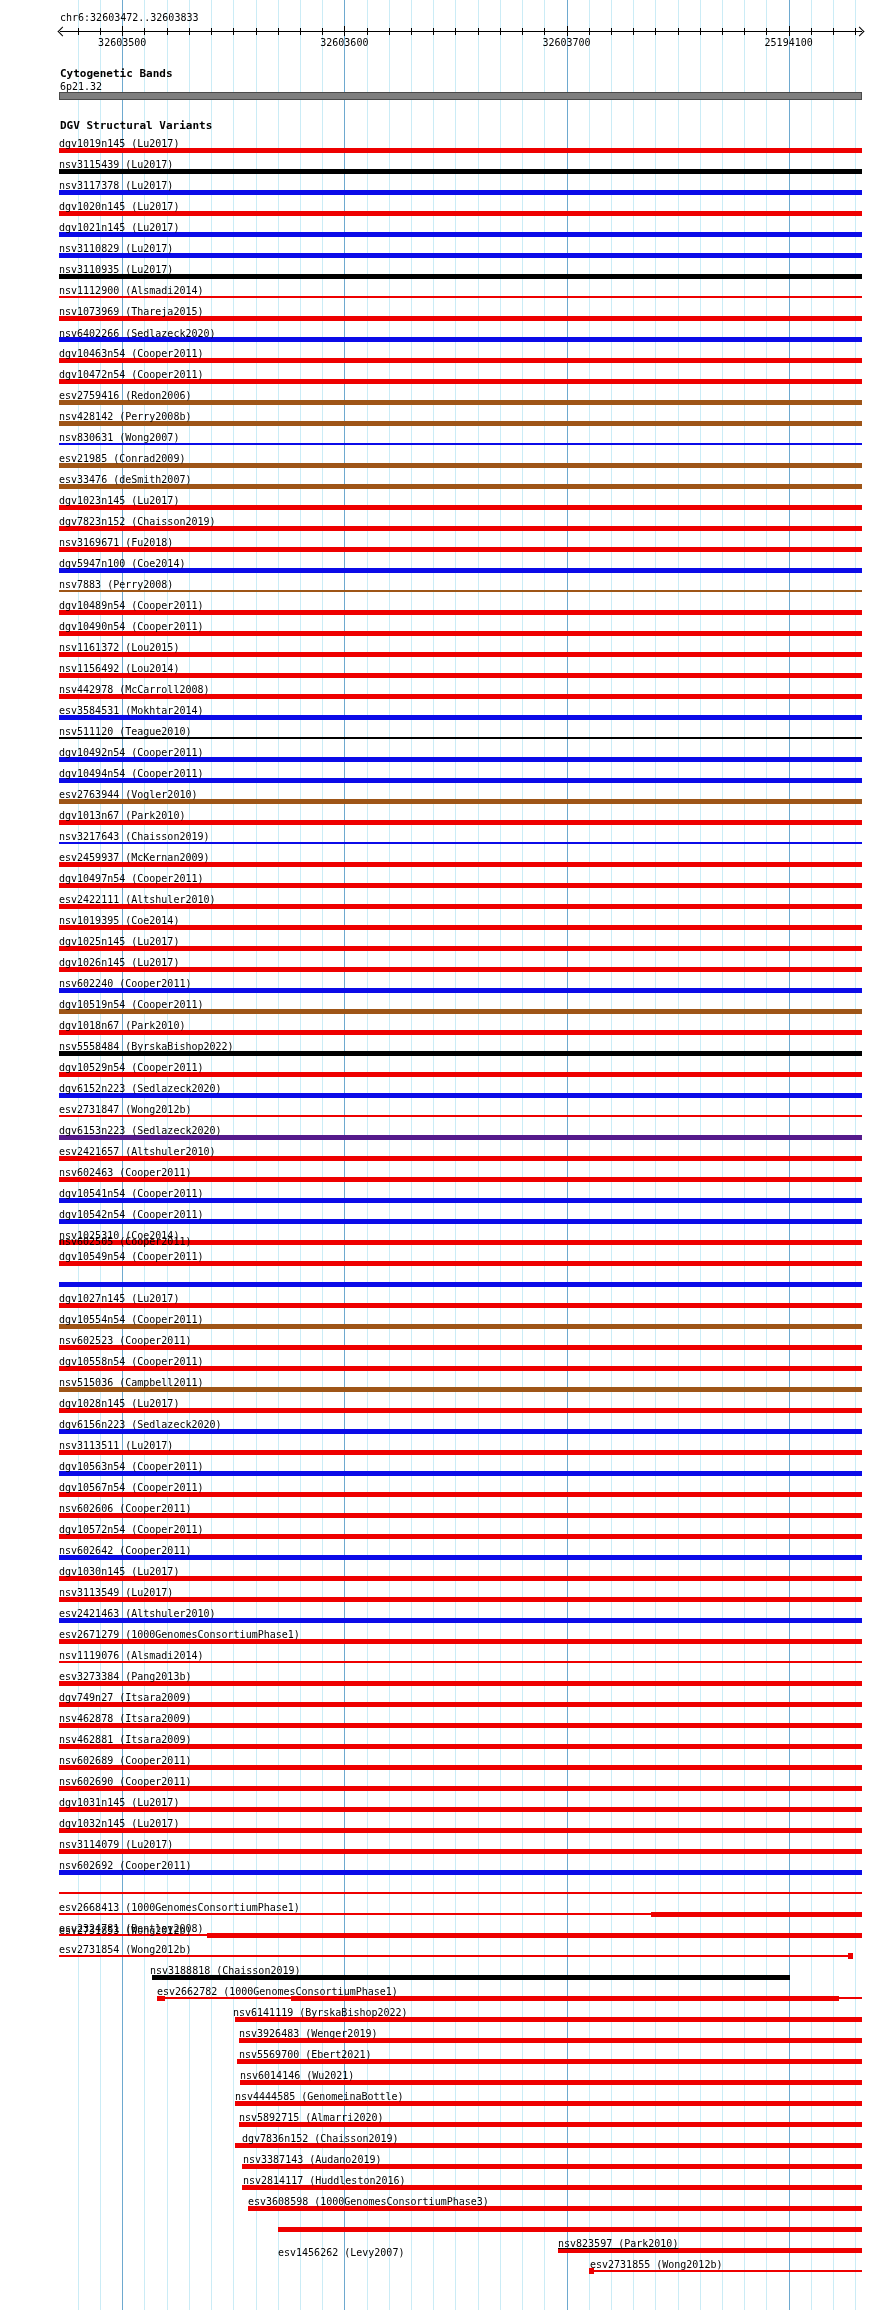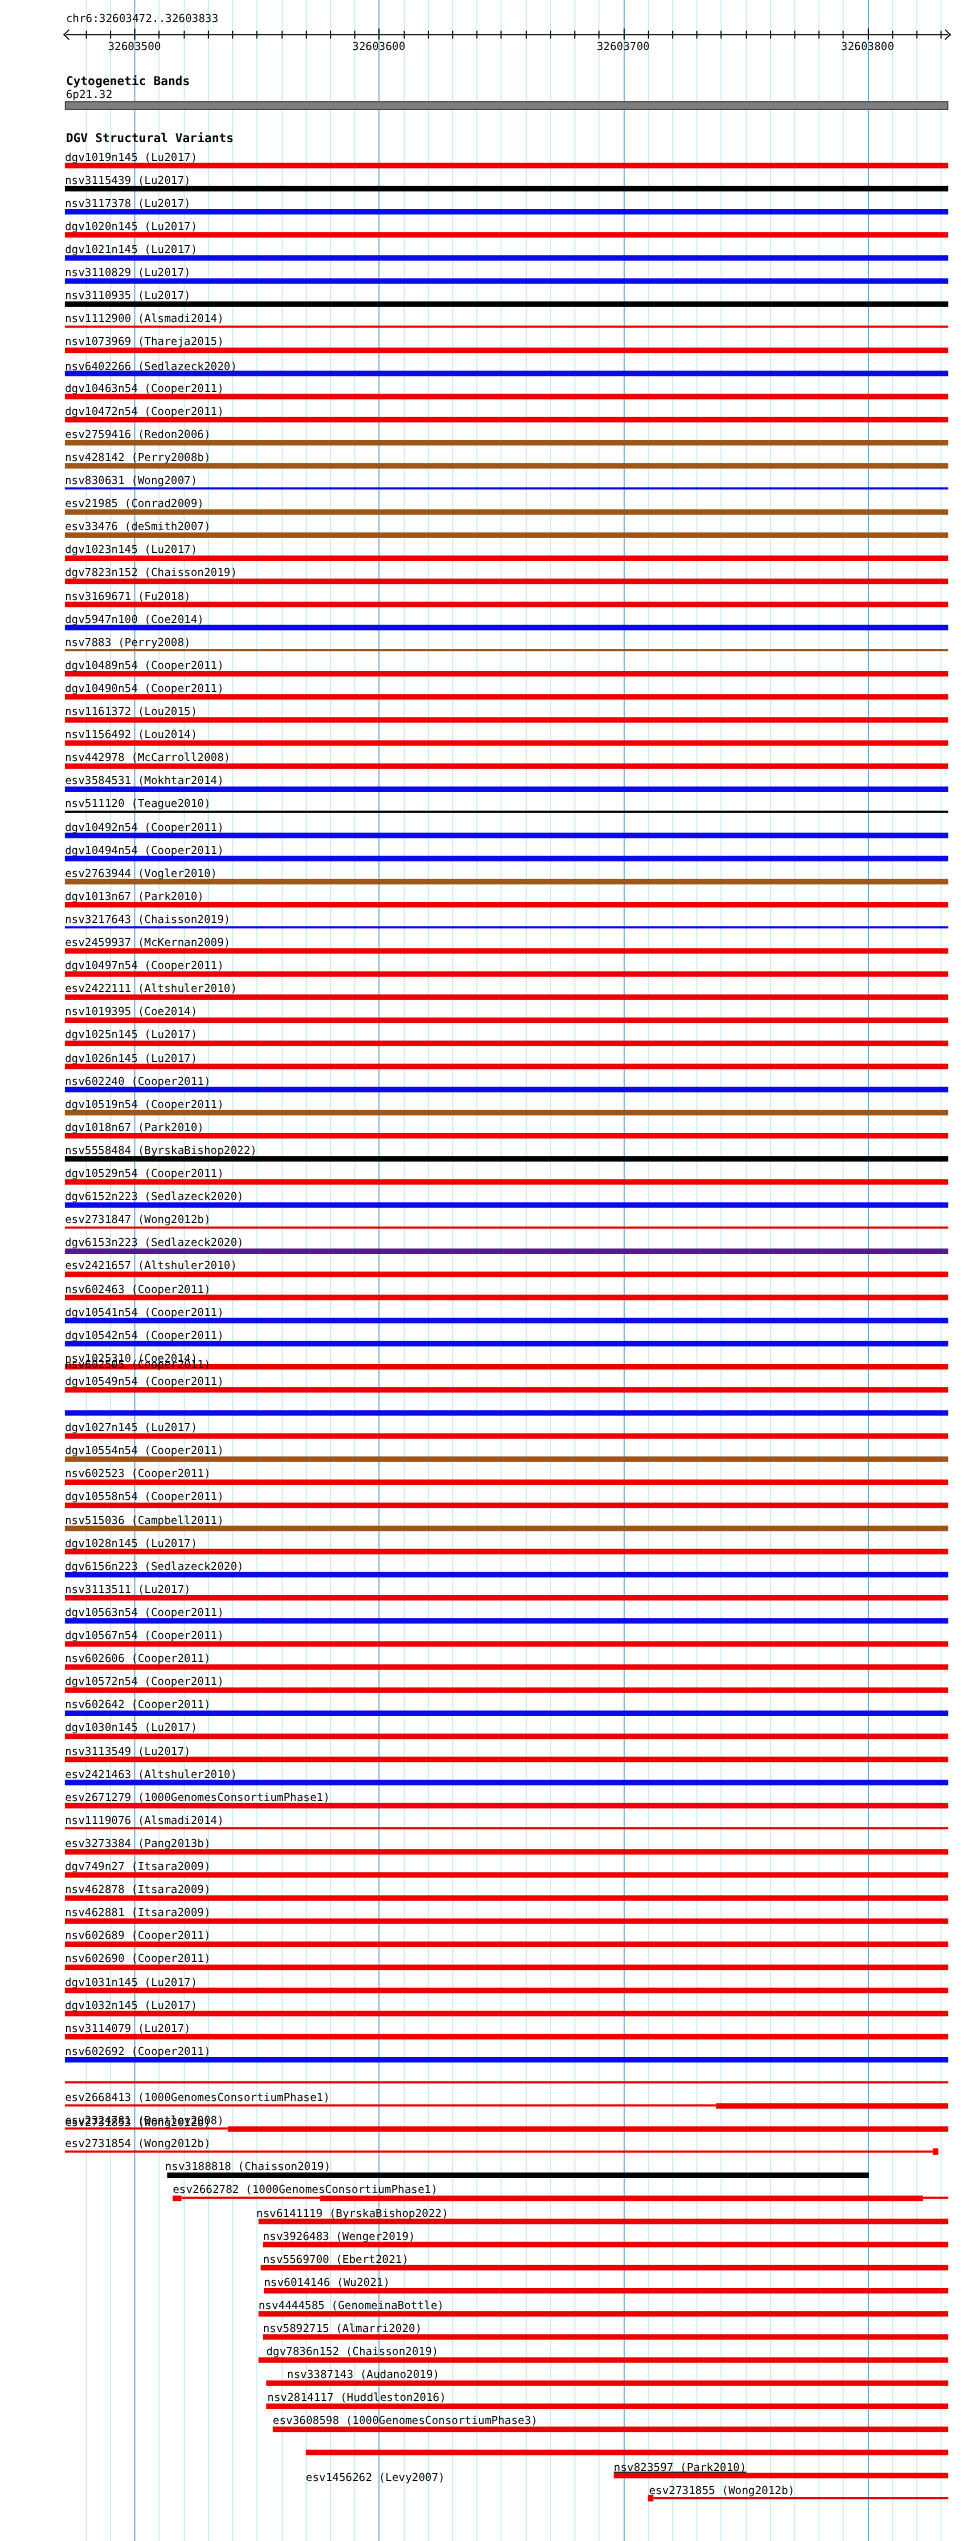--- a/index.html
+++ b/index.html
@@ -99,21 +99,21 @@
       <div class="tick" style="left: 722.039px; top: 28px; height: 7px;"></div>
       <div class="tick" style="left: 744.255px; top: 28px; height: 7px;"></div>
       <div class="tick" style="left: 766.471px; top: 28px; height: 7px;"></div>
       <div class="tick" style="left: 788.687px; top: 26px; height: 10px;"></div>
       <div class="tick" style="left: 810.903px; top: 28px; height: 7px;"></div>
       <div class="tick" style="left: 833.119px; top: 28px; height: 7px;"></div>
       <div class="tick" style="left: 855.335px; top: 28px; height: 7px;"></div>
       <div class="ticklabel" style="left: 122.205px; top: 37px;">32603500</div>
       <div class="ticklabel" style="left: 344.366px; top: 37px;">32603600</div>
       <div class="ticklabel" style="left: 566.526px; top: 37px;">32603700</div>
-      <div class="ticklabel" style="left: 788.687px; top: 37px;">32603800</div>
+      <div class="ticklabel" style="left: 788.687px; top: 37px;">25194100</div>
     </div>
 
   <div class="txt bold" style="left:60px;top:68px;">Cytogenetic Bands</div>
   <div class="txt" style="left:60px;top:81px;">6p21.32</div>
   <div class="band" id="cytoband" style="left: 59px; top: 92px; width: 803px; height: 8px; background: rgb(126, 126, 126);"></div>
 
   <div class="txt bold" style="left:60px;top:120px;">DGV Structural Variants</div>
 
   <div id="rows">
       <div>
@@ -500,21 +500,21 @@
       </div>
       <div>
         <div class="vlabel" style="left: 239px; top: 2112px;">nsv5892715 (Almarri2020)</div>
         <div class="seg" style="left: 239px; top: 2122px; width: 623px; height: 5px; background: rgb(238, 0, 0);"></div>
       </div>
       <div>
         <div class="vlabel" style="left: 242px; top: 2133px;">dgv7836n152 (Chaisson2019)</div>
         <div class="seg" style="left: 235px; top: 2143px; width: 627px; height: 5px; background: rgb(238, 0, 0);"></div>
       </div>
       <div>
-        <div class="vlabel" style="left: 243px; top: 2154px; margin-left: 18px;">nsv3387143 (Audano2019)</div>
+        <div class="vlabel" style="left: 243px; top: 2154px;">nsv3387143 (Audano2019)</div>
         <div class="seg" style="left: 242px; top: 2164px; width: 620px; height: 5px; background: rgb(238, 0, 0);"></div>
       </div>
       <div>
         <div class="vlabel" style="left: 243px; top: 2175px;">nsv2814117 (Huddleston2016)</div>
         <div class="seg" style="left: 242px; top: 2185px; width: 620px; height: 5px; background: rgb(238, 0, 0);"></div>
       </div>
       <div>
         <div class="vlabel" style="left: 248px; top: 2196px;">esv3608598 (1000GenomesConsortiumPhase3)</div>
         <div class="seg" style="left: 248px; top: 2206px; width: 614px; height: 5px; background: rgb(238, 0, 0);"></div>
       </div>

